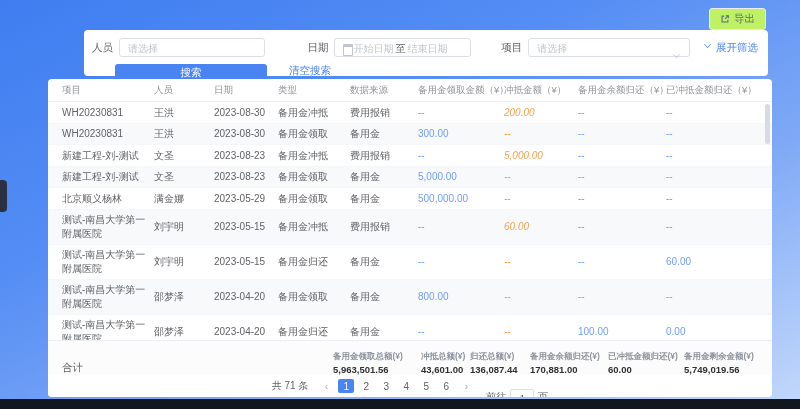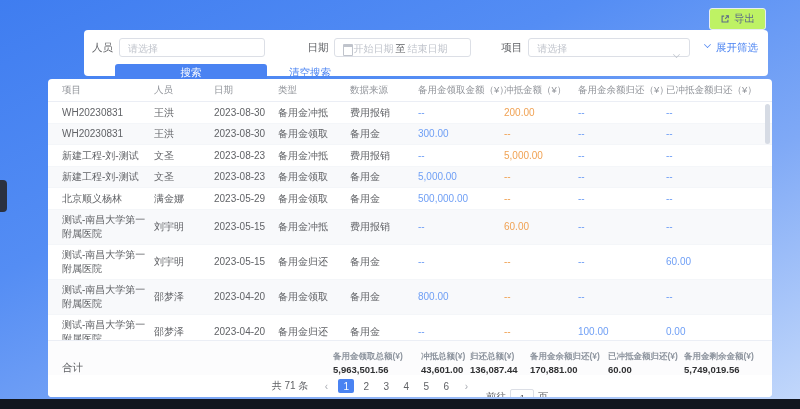--- a/index.html
+++ b/index.html
@@ -29,37 +29,37 @@
   .cal-icon{width:8px;height:8px;border:1px solid #c0c4cc;border-top:3px solid #c0c4cc;border-radius:1px;flex:0 0 auto;}
   .date-to{font-size:10px;color:#606266;margin:0 2px;}
   .project-label{margin-left:30px;}
   .project-select{width:168px;margin-left:6px;justify-content:space-between;}
   .chev{width:8px;height:5px;position:relative;flex:0 0 auto;}
   .chev::before{content:"";position:absolute;left:0;top:0;width:6px;height:6px;
     border-right:1.4px solid #c0c4cc;border-bottom:1.4px solid #c0c4cc;transform:rotate(45deg) scale(.7);}
   .expand-link{margin-left:14px;display:flex;align-items:flex-start;gap:4px;color:#4a83f2;
     font-size:10.5px;cursor:pointer;white-space:nowrap;}
   .expand-link .chev::before{border-color:#4a83f2;}
-  .btn-row{margin-top:7px;padding-left:23px;display:flex;align-items:center;}
+  .btn-row{margin-top:7px;padding-left:23px;display:flex;}
   .search-btn{width:152px;height:18px;background:#4a83f2;color:#fff;border:none;border-radius:3px;
     font-size:10.5px;display:flex;align-items:center;justify-content:center;cursor:pointer;}
   .clear-link{margin-left:22px;font-size:10.5px;color:#4a83f2;cursor:pointer;}
   
   .table-card{position:absolute;left:48px;top:79px;width:724px;height:318px;background:#fff;
     border-radius:4px;display:flex;flex-direction:column;overflow:hidden;}
   .grid{display:grid;grid-template-columns:92px 60px 64px 72px 68px 86px 74px 88px 86px;
     box-sizing:border-box;padding-left:14px;padding-right:4px;}
   .thead-row{flex:0 0 auto;height:23px;align-items:center;border-bottom:1px solid #ebeef5;}
   .th{font-size:9.5px;color:#909399;white-space:nowrap;overflow:hidden;padding-right:4px;}
   .tbody{flex:1 1 auto;overflow:hidden;position:relative;}
   .tr{align-items:center;border-bottom:1px solid #f4f6f9;}
   .tr:nth-child(odd){background:#f8f9fb;}
   .td{font-size:10px;color:#606266;padding:3.5px 6px 3.5px 0;line-height:1.35;word-break:break-all;}
   .amt-blue{color:#6f9ff5;}
-  .amt-orange{color:#f0a254;}
+  .amt-orange{color:#f0a254;font-style:italic;}
   .vscroll{position:absolute;right:2px;top:2px;width:5px;height:40px;background:#d6dbe4;border-radius:3px;}
   
   .summary{flex:0 0 auto;display:flex;align-items:flex-end;border-top:1px solid #ebeef5;
     background:#fcfcfd;height:35px;box-sizing:border-box;padding-left:14px;}
   .summary-label{font-size:10.5px;color:#606266;}
   .summary-groups{margin-left:auto;display:flex;align-items:center;padding-right:4px;font-weight:bold;}
   .sgrp{display:flex;flex-direction:column;justify-content:center;gap:1px;}
   .sgrp .sl{font-size:8.5px;color:#8d949e;white-space:nowrap;overflow:hidden;}
   .sgrp .sv{font-size:9.5px;color:#303133;white-space:nowrap;}
   .g0{width:88px}.g1{width:49px}.g2{width:60px}.g3{width:78px}.g4{width:76px}.g5{width:84px}

